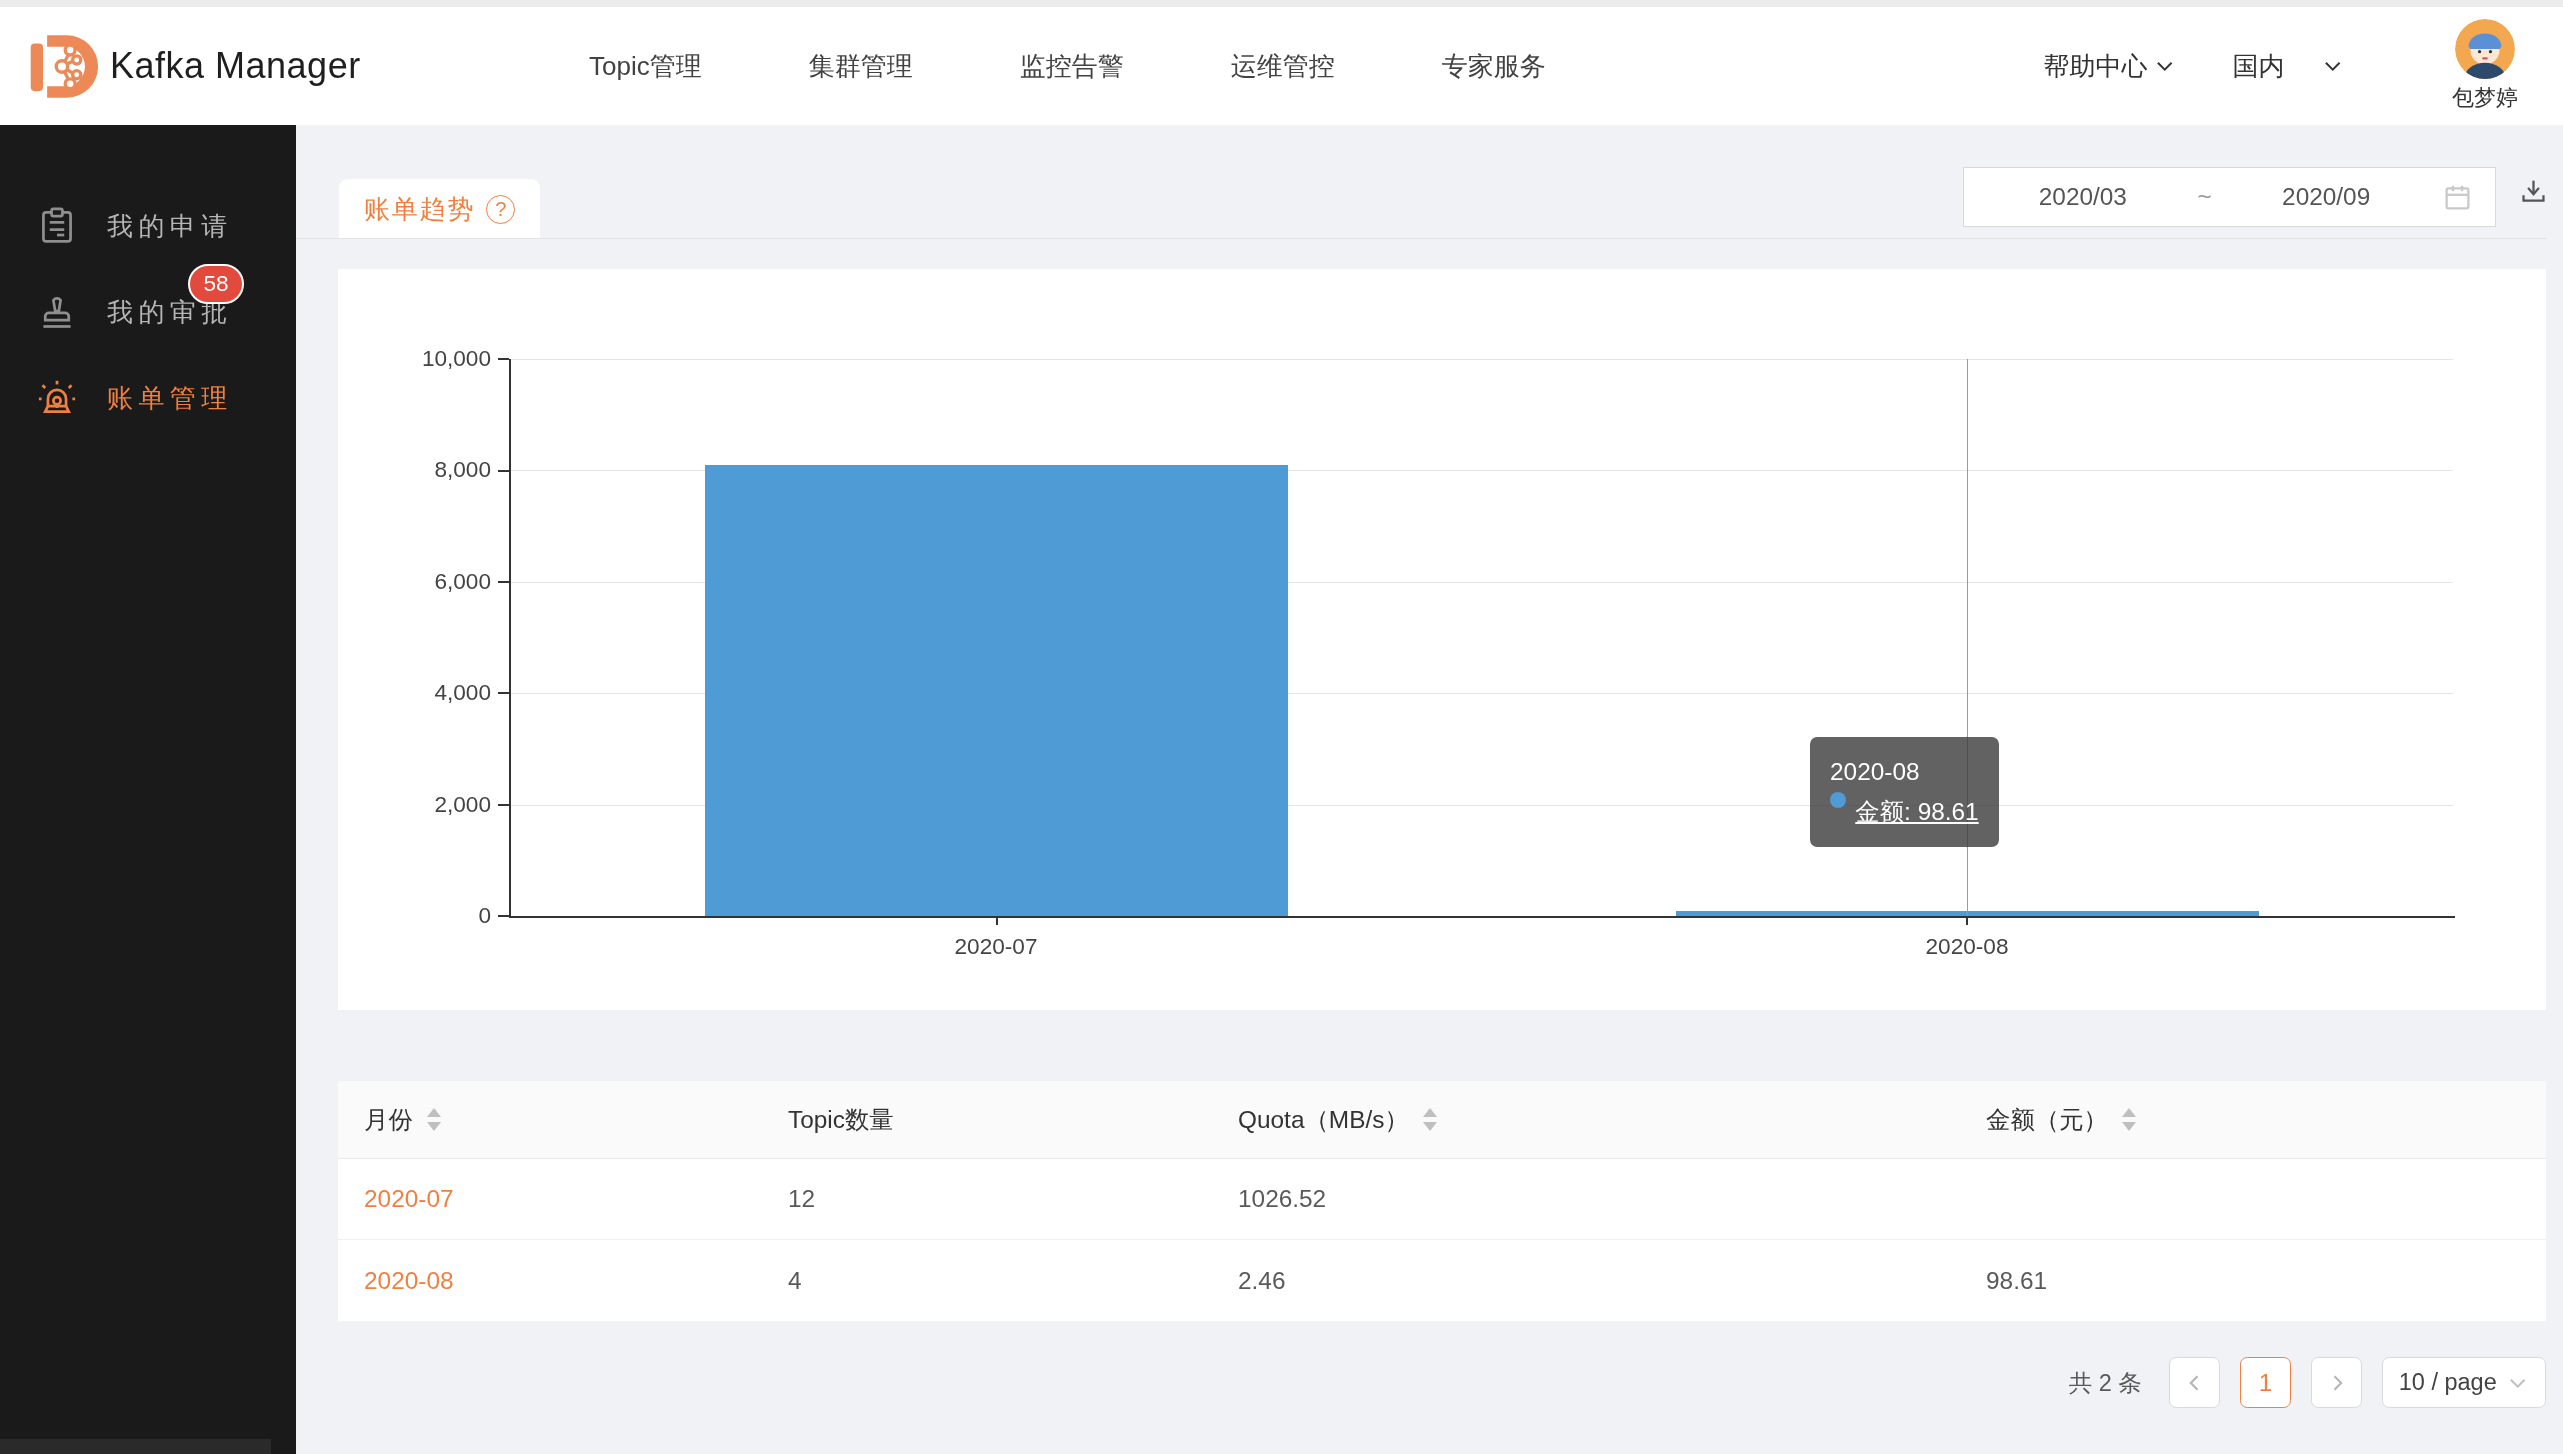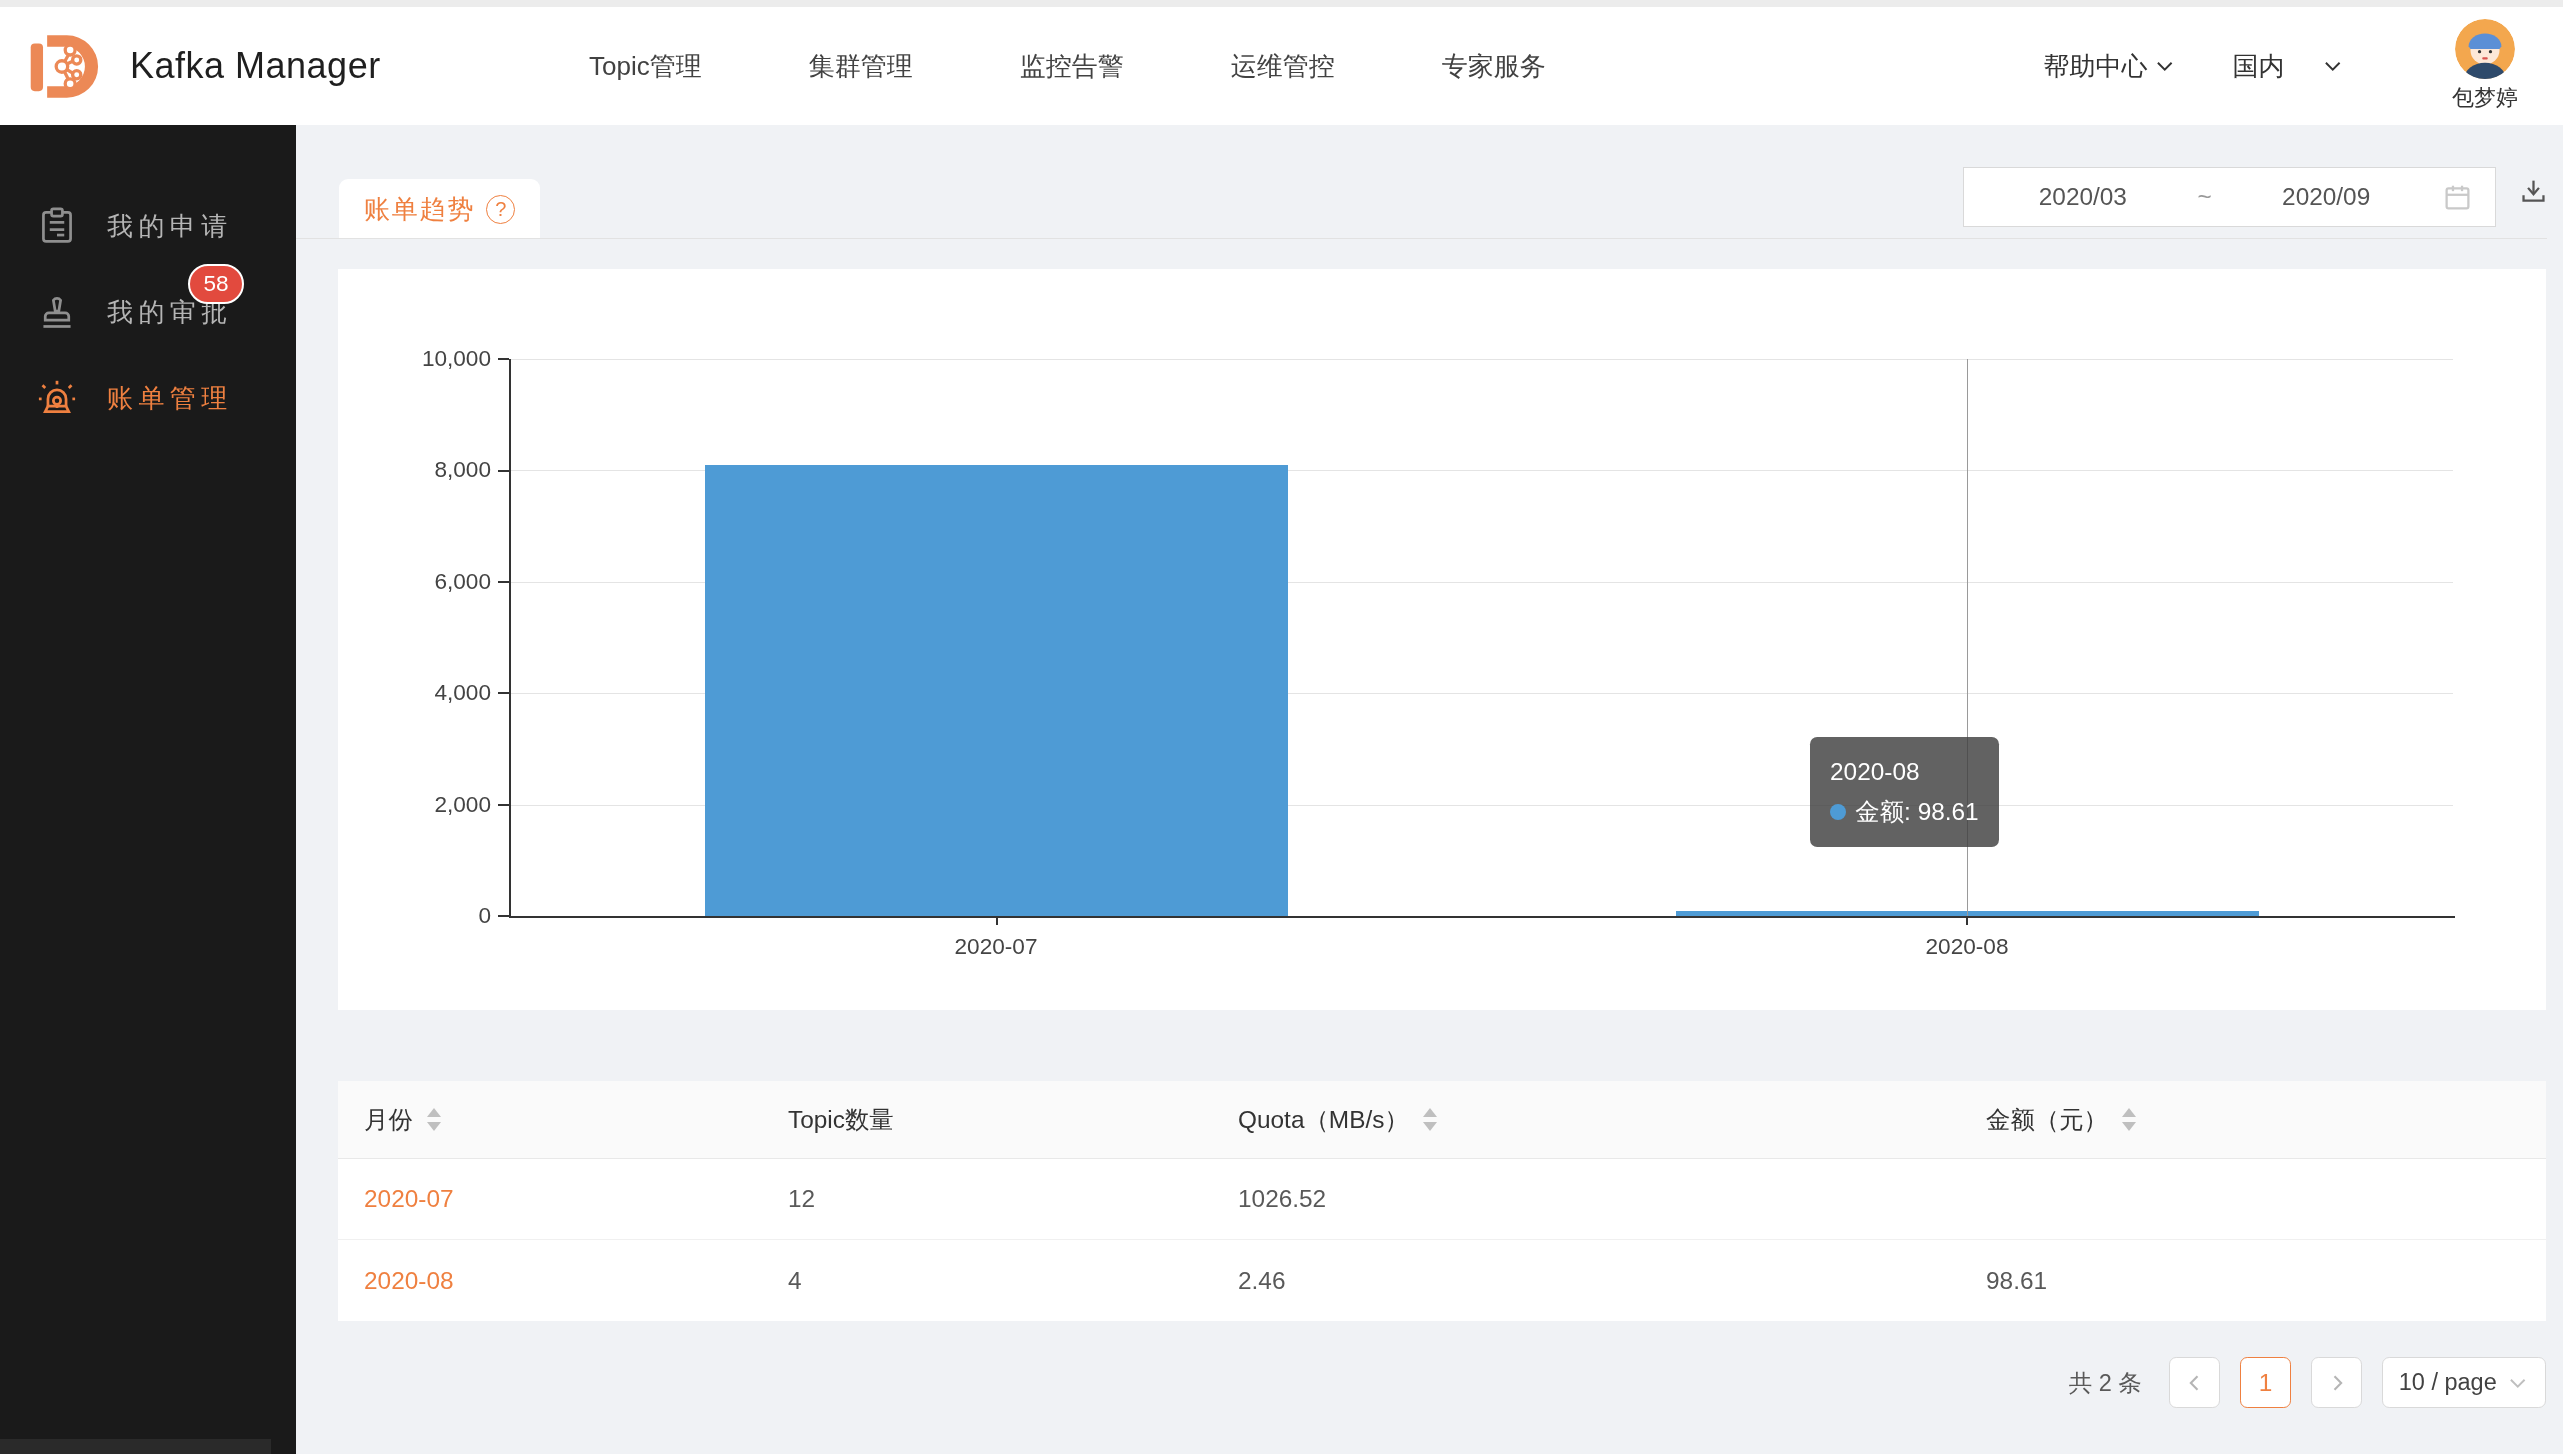--- a/index.html
+++ b/index.html
@@ -11,21 +11,21 @@
   .app { position:relative; width:2563px; height:1454px; }
 
   
   .top-strip { height:7.2px; background:#ececec; }
   .topbar {
     position:relative; height:118px; background:#ffffff;
     display:flex; align-items:center;
   }
   .brand { display:flex; align-items:center; margin-left:27px; }
   .brand svg { width:83px; height:69px; display:block; }
-  .app-title { font-size:36px; font-weight:500; color:#1f1f1f; margin-left:20px; letter-spacing:0.5px; }
+  .app-title { font-size:36px; font-weight:500; color:#1f1f1f; letter-spacing:0.5px; }
   .topnav { position:absolute; left:589px; top:0; height:100%; display:flex; align-items:center; }
   .topnav .nav-item { font-size:26px; color:#424242; margin-right:107px; cursor:pointer; white-space:nowrap; }
   .top-right { position:absolute; right:45px; top:0; height:100%; display:flex; align-items:center; }
   .top-link { display:flex; align-items:center; font-size:26px; color:#333; cursor:pointer; }
   .top-link .chev { margin-left:5.4px; }
   .chev svg { width:23.5px; height:23.5px; display:block; }
   .gap-help { margin-right:56px; }
   .gap-region .chev { margin-left:36px; }
   .user-block { display:flex; flex-direction:column; align-items:center; margin-left:108px; }
   .avatar { width:60px; height:60px; border-radius:50%; overflow:hidden; display:block; }
@@ -94,21 +94,21 @@
   .y-label { position:absolute; right:calc(100% + 20px); transform:translateY(-50%); font-size:22.6px; color:#444; white-space:nowrap; }
   .x-tick { position:absolute; width:1.8px; height:9px; background:#333; top:100%; }
   .x-label { position:absolute; top:calc(100% + 18px); transform:translateX(-50%); font-size:22.6px; color:#444; }
   .bar { position:absolute; bottom:0; }
   .crosshair { position:absolute; top:0; width:0.9px; height:100%; background:#9a9a9a; }
   .chart-tooltip {
     position:absolute; left:1472px; top:468px; min-width:173px; z-index:5;
     background:rgba(64,64,64,0.82); border-radius:7.2px; padding:14.5px 20px;
     color:#fff; font-size:24.4px; line-height:1.65; white-space:nowrap;
   }
-  .tt-row { display:flex; align-items:center; }
+  .tt-row { display:flex; align-items:flex-start;text-decoration:underline; }
   .tt-dot { width:16.3px; height:16.3px; border-radius:50%; margin-right:9px; flex:none; }
 
   
   .table-panel { margin:71px 16.3px 0 42px; width:2208px; background:#fff; }
   .t-row { display:grid; grid-template-columns:424px 450px 748px 1fr; align-items:center; padding-left:26px; }
   .t-head { height:78px; background:#fafafa; border-bottom:0.9px solid #e8e8e8; }
   .t-head .th { display:flex; align-items:center; font-size:24.4px; color:#333; }
   .sorter { display:inline-flex; flex-direction:column; margin-left:14.5px; gap:4.5px; cursor:pointer; }
   .caret-up { width:0; height:0; border-left:7.2px solid transparent; border-right:7.2px solid transparent; border-bottom:9px solid #bfbfbf; }
   .caret-down { width:0; height:0; border-left:7.2px solid transparent; border-right:7.2px solid transparent; border-top:9px solid #bfbfbf; }

